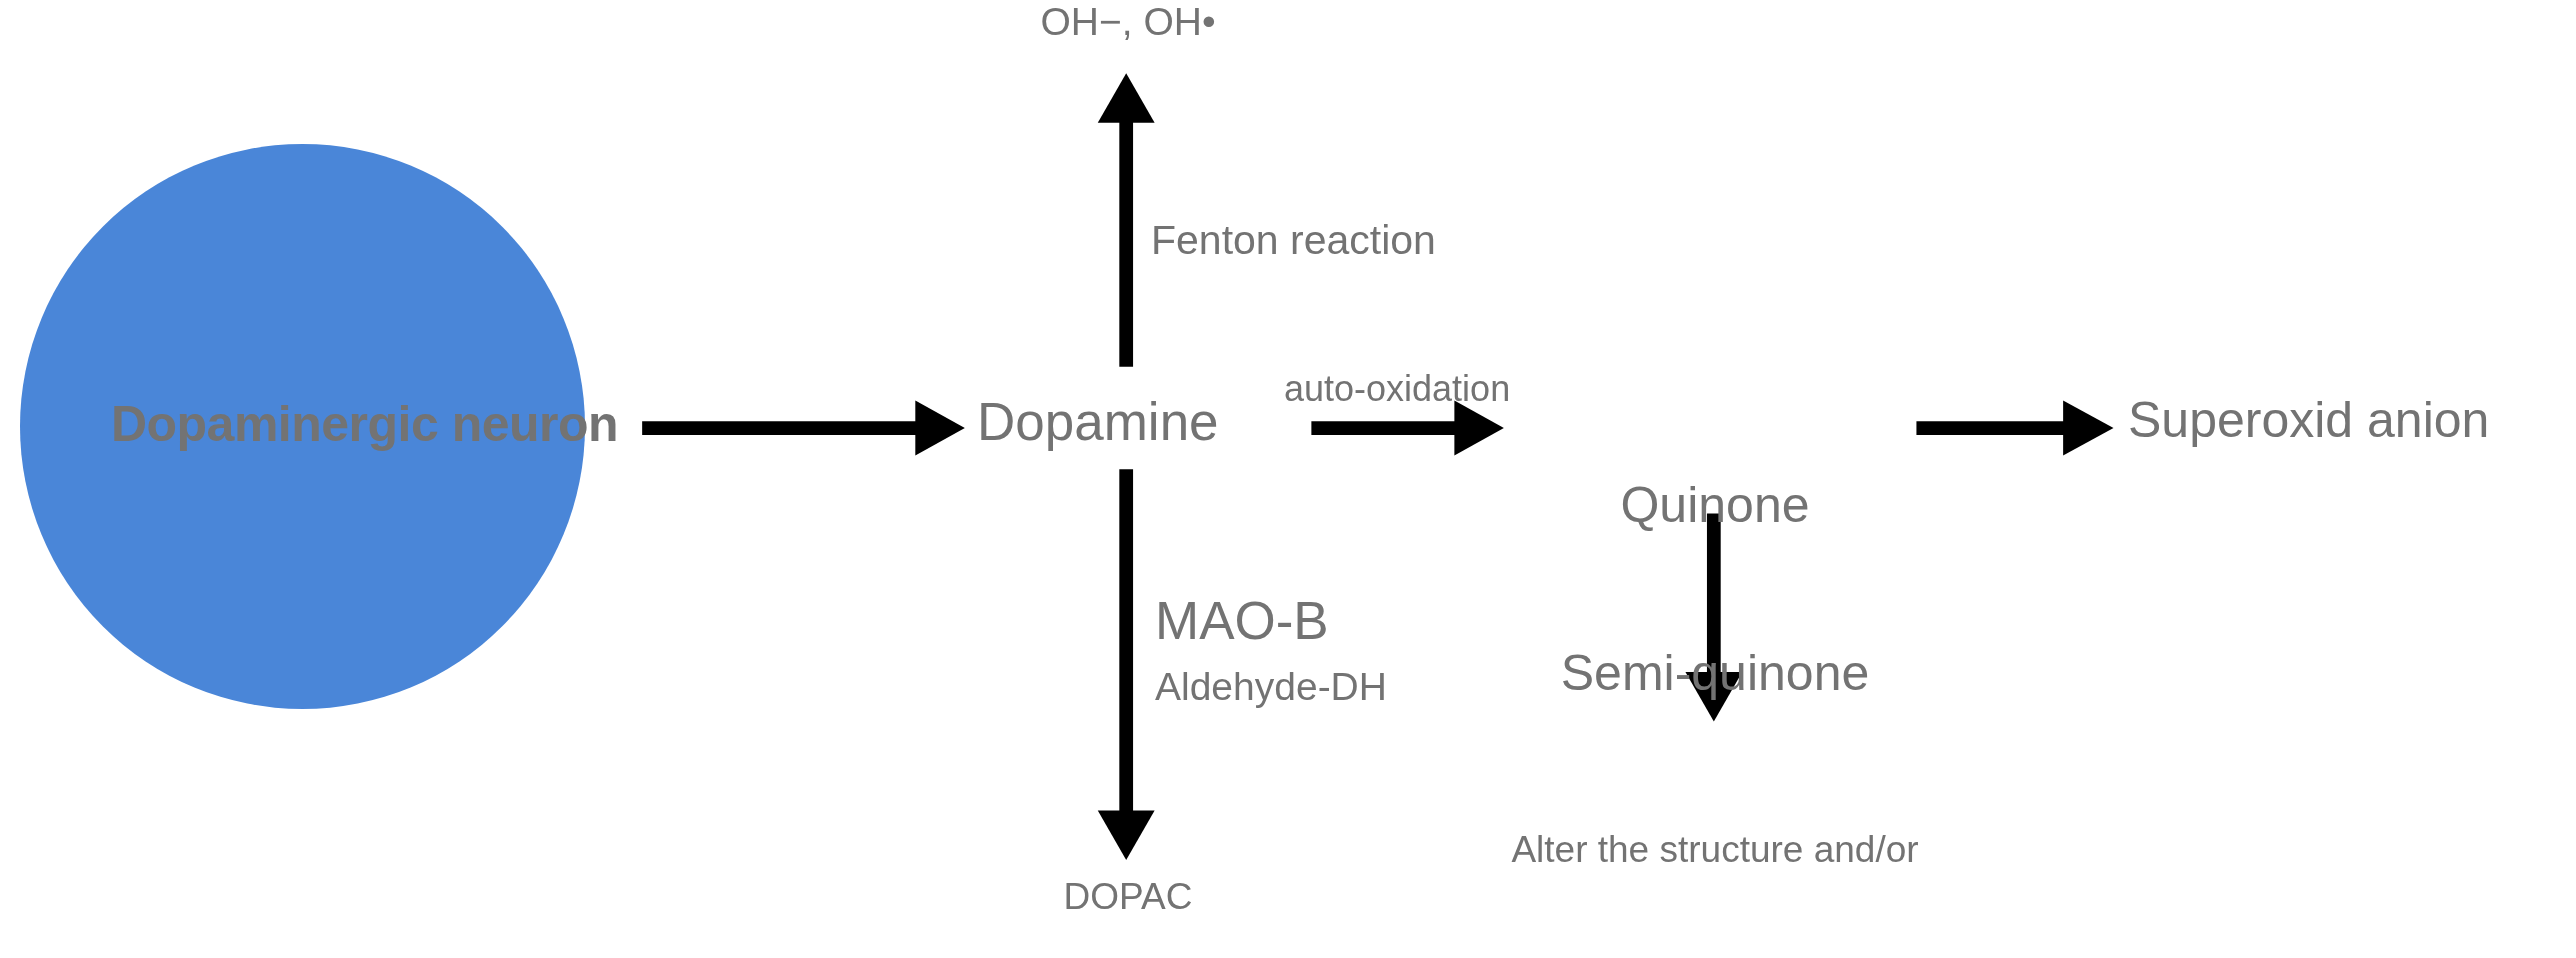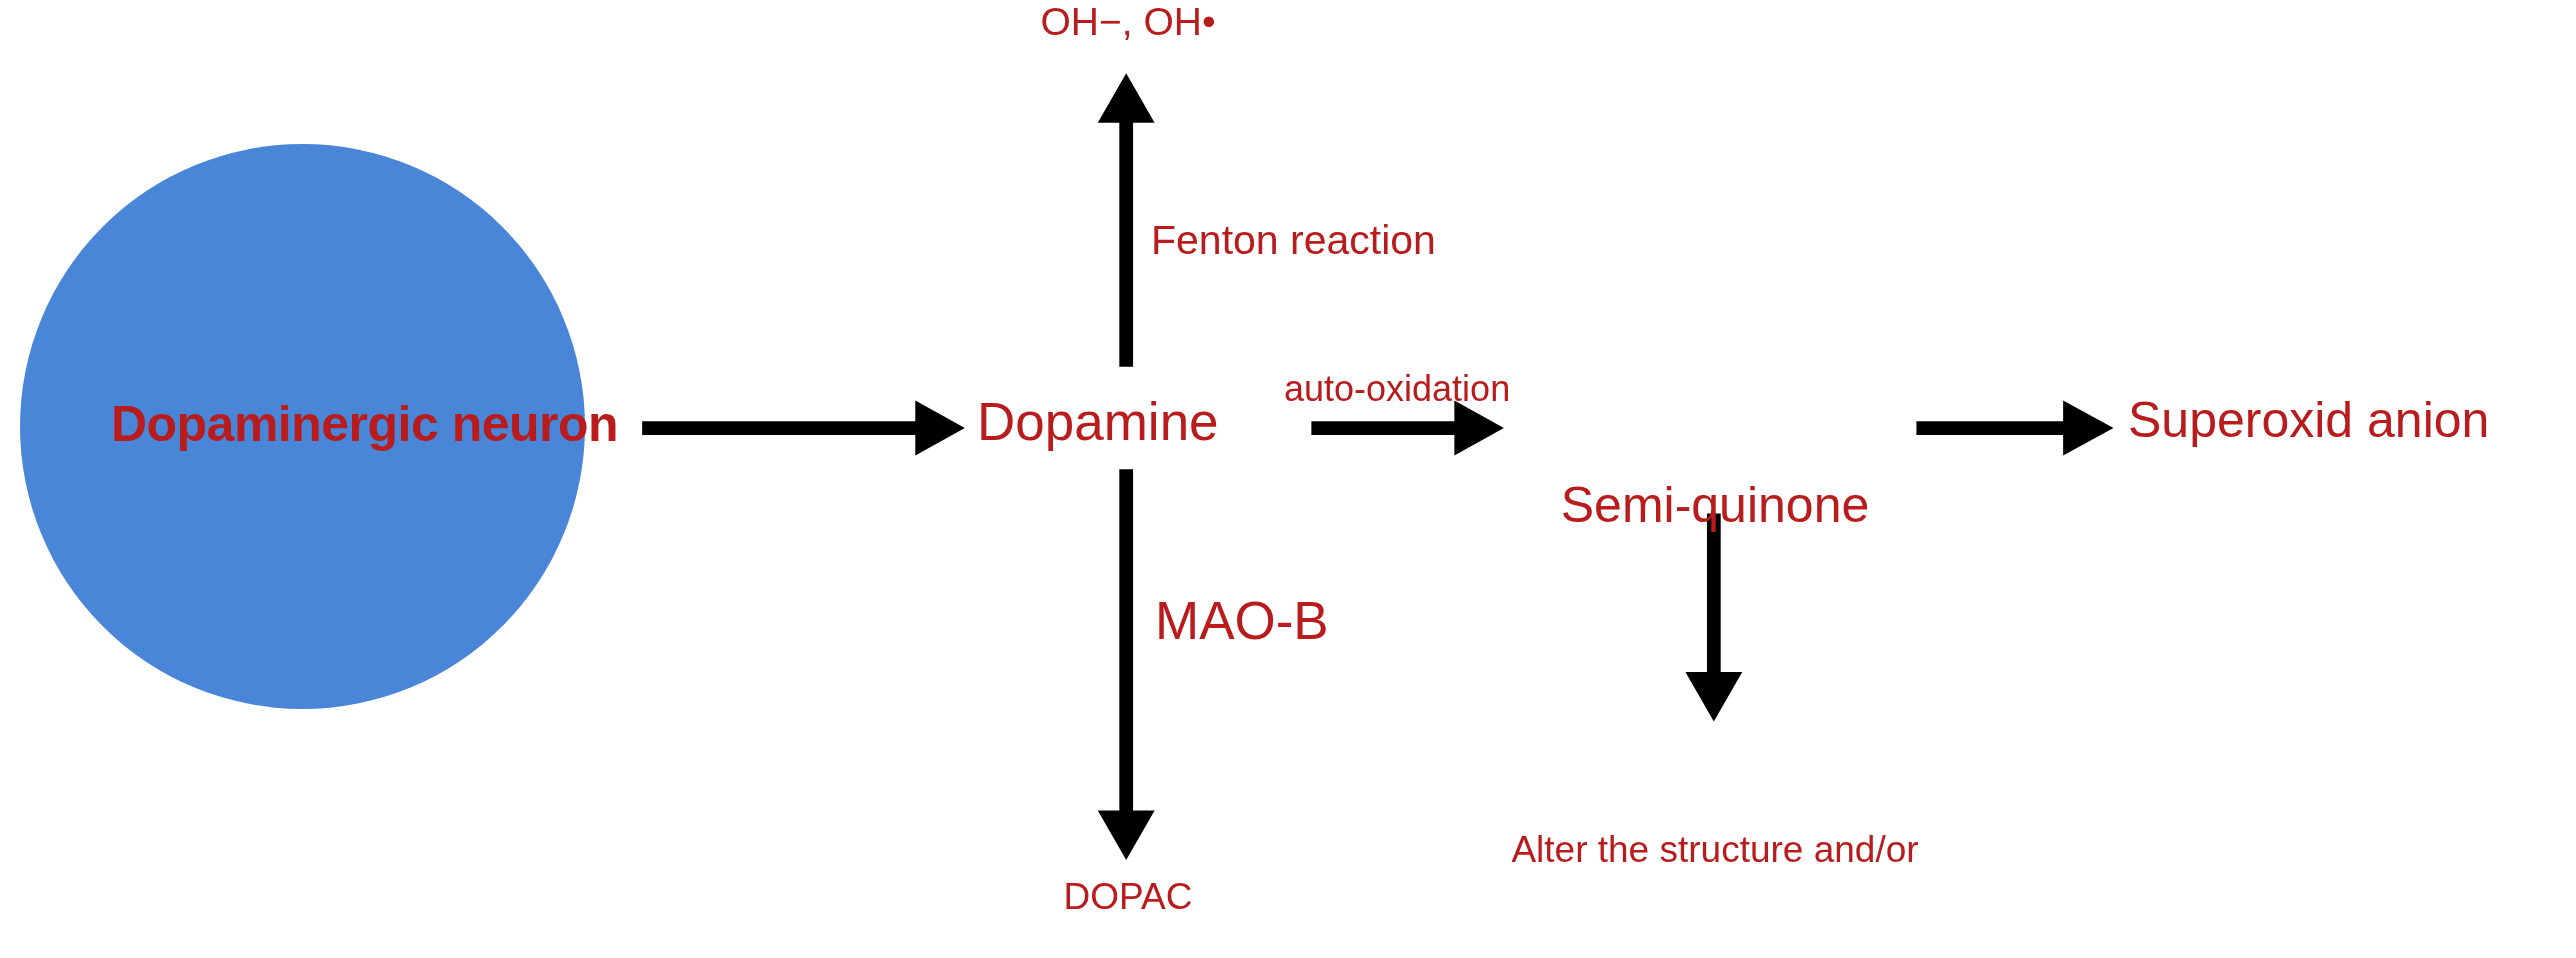--- a/index.html
+++ b/index.html
@@ -20,21 +20,21 @@
     position: absolute;
     left: 0;
     top: 0;
     width: 2576px;
     height: 958px;
   }
   .node-label {
     position: absolute;
     white-space: pre;
     line-height: 1.12;
-    color: #b91c1c;
+    color: #737373;
   }
   
   #neuron-circle {
     position: absolute;
     left: 20px;
     top: 144px;
     width: 565px;
     height: 565px;
     border-radius: 50%;
     background: #4a86d8;
@@ -153,27 +153,29 @@
 
   <div id="oh-label" class="node-label">OH−, OH•</div>
 
   <div id="fenton-label" class="node-label">Fenton reaction</div>
 
   <div id="dopamine-label" class="node-label">Dopamine</div>
 
   <div id="autoox-label" class="node-label">auto-oxidation</div>
 
   <div id="quinone-label" class="node-label">
+    <div>Quinone</div>
     <div>Semi-quinone</div>
   </div>
 
   <div id="superoxid-label" class="node-label">Superoxid anion</div>
 
   <div id="mao-label" class="node-label">MAO-B</div>
 
+  <div id="aldehyde-label" class="node-label">Aldehyde-DH</div>
 
   <div id="dopac-label" class="node-label">DOPAC</div>
 
   <div id="alter-label" class="node-label">
     <div>Alter the structure and/or</div>
     
   </div>
 
 </div>
 

